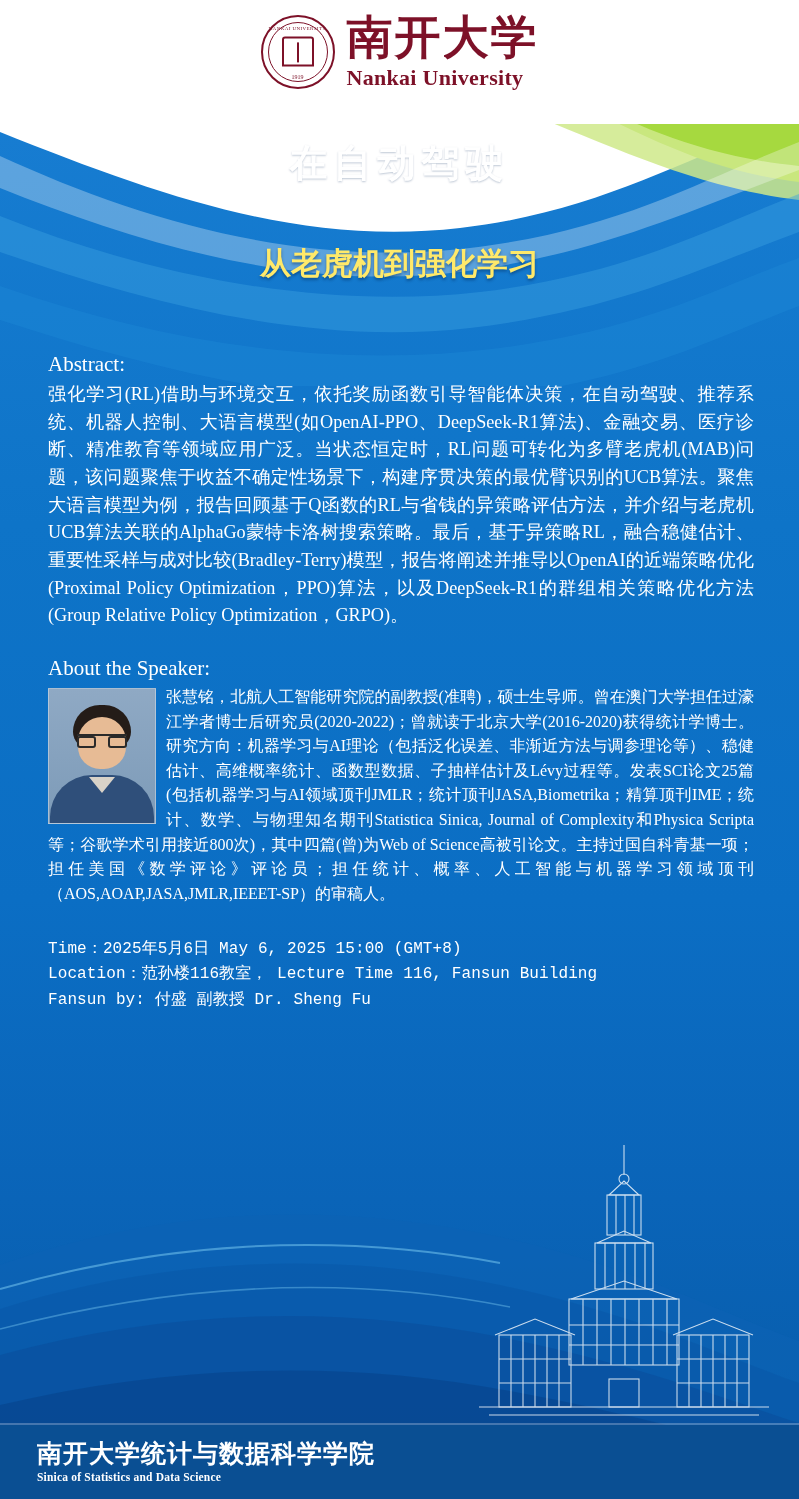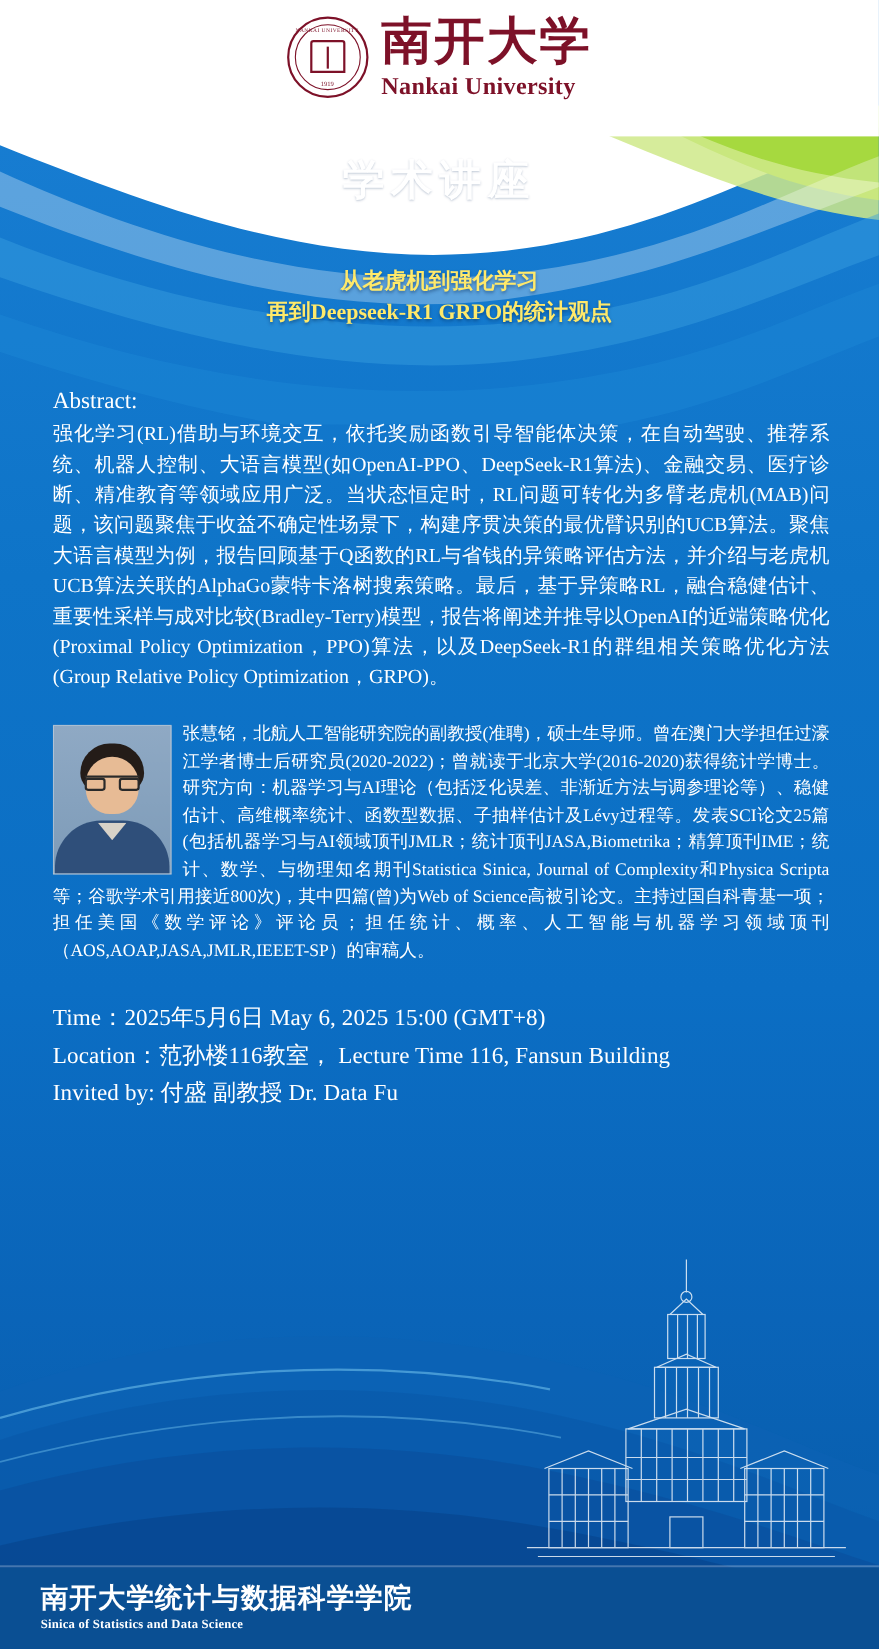--- a/index.html
+++ b/index.html
@@ -148,21 +148,21 @@
     z-index: 6;
     font-family: "Liberation Serif", serif;
     text-shadow: 0 1px 2px rgba(0,40,90,0.25);
   }
   .talk-title {
     position: absolute;
     top: 242px;
     left: 0; width: 799px;
     text-align: center;
     color: #ffe96a;
-    font-size: 20px;
+    font-size: 31px;
     font-weight: 700;
     line-height: 1.42;
     z-index: 6;
     font-family: "Liberation Serif", serif;
     text-shadow: 0 2px 3px rgba(0,30,70,0.45);
   }
   .talk-title .line2 { letter-spacing: 0px; }
 
   
   .content {
@@ -261,22 +261,22 @@
   .speaker-text {
     font-size: 16px;
     line-height: 1.54;
     text-align: justify;
     color: #ffffff;
     font-family: "Liberation Serif", serif;
     margin: 0;
   }
   .mono-block {
     margin-top: 30px;
-    font-family: Liberation Serif, serif;
-    font-size: 21px;
+    font-family: Liberation Mono, monospace;
+    font-size: 16px;
     line-height: 1.62;
     color: #ffffff;
     letter-spacing: 0.1px;
   }
   .mono-block div { white-space: normal; }
 
   
   .footer-band {
     position: absolute;
     left: 0; bottom: 0;
@@ -403,51 +403,51 @@
         <div class="seal-glyph"></div>
         <div class="seal-year">1919</div>
       </div>
       <div class="logo-names">
         <div class="logo-cn">南开大学</div>
         <div class="logo-en">Nankai University</div>
       </div>
     </div>
   </div>
 
-  <div class="lecture-label">学术讲座</div>
+  <div class="lecture-label">在自动驾驶</div>
 
   <div class="talk-title">
     <div class="line1">从老虎机到强化学习</div>
-    <div class="line2">再到Deepseek-R1 GRPO的统计观点</div>
   </div>
 
   <div class="content">
 
     <div>
       <div class="section-head">Abstract:</div>
       <p class="abstract-text">强化学习(RL)借助与环境交互，依托奖励函数引导智能体决策，在自动驾驶、推荐系统、机器人控制、大语言模型(如OpenAI-PPO、DeepSeek-R1算法)、金融交易、医疗诊断、精准教育等领域应用广泛。当状态恒定时，RL问题可转化为多臂老虎机(MAB)问题，该问题聚焦于收益不确定性场景下，构建序贯决策的最优臂识别的UCB算法。聚焦大语言模型为例，报告回顾基于Q函数的RL与省钱的异策略评估方法，并介绍与老虎机UCB算法关联的AlphaGo蒙特卡洛树搜索策略。最后，基于异策略RL，融合稳健估计、重要性采样与成对比较(Bradley-Terry)模型，报告将阐述并推导以OpenAI的近端策略优化(Proximal Policy Optimization，PPO)算法，以及DeepSeek-R1的群组相关策略优化方法(Group Relative Policy Optimization，GRPO)。</p>
     </div>
 
     <div class="speaker-block">
+      <div class="section-head">About the Speaker:</div>
       <div class="speaker-body">
         <div class="portrait">
           <div class="p-hair"></div>
           <div class="p-face"></div>
           <div class="p-glasses"></div>
           <div class="p-body"></div>
           <div class="p-collar"></div>
         </div>
         <p class="speaker-text">张慧铭，北航人工智能研究院的副教授(准聘)，硕士生导师。曾在澳门大学担任过濠江学者博士后研究员(2020-2022)；曾就读于北京大学(2016-2020)获得统计学博士。研究方向：机器学习与AI理论（包括泛化误差、非渐近方法与调参理论等）、稳健估计、高维概率统计、函数型数据、子抽样估计及Lévy过程等。发表SCI论文25篇(包括机器学习与AI领域顶刊JMLR；统计顶刊JASA,Biometrika；精算顶刊IME；统计、数学、与物理知名期刊Statistica Sinica, Journal of Complexity和Physica Scripta等；谷歌学术引用接近800次)，其中四篇(曾)为Web of Science高被引论文。主持过国自科青基一项；担任美国《数学评论》评论员；担任统计、概率、人工智能与机器学习领域顶刊（AOS,AOAP,JASA,JMLR,IEEET-SP）的审稿人。</p>
       </div>
     </div>
 
     <div class="mono-block">
       <div>Time：2025年5月6日 May 6, 2025 15:00 (GMT+8)</div>
       <div>Location：范孙楼116教室， Lecture Time 116, Fansun Building</div>
-      <div>Invited by: 付盛 副教授 Dr. Data Fu</div>
+      <div>Fansun by: 付盛 副教授 Dr. Sheng Fu</div>
     </div>
 
   </div>
 
   <div class="footer-rule"></div>
   <div class="footer-band"></div>
   <div class="footer-text">
     <div class="footer-cn">南开大学统计与数据科学学院</div>
     <div class="footer-en">Sinica of Statistics and Data Science</div>
   </div>

